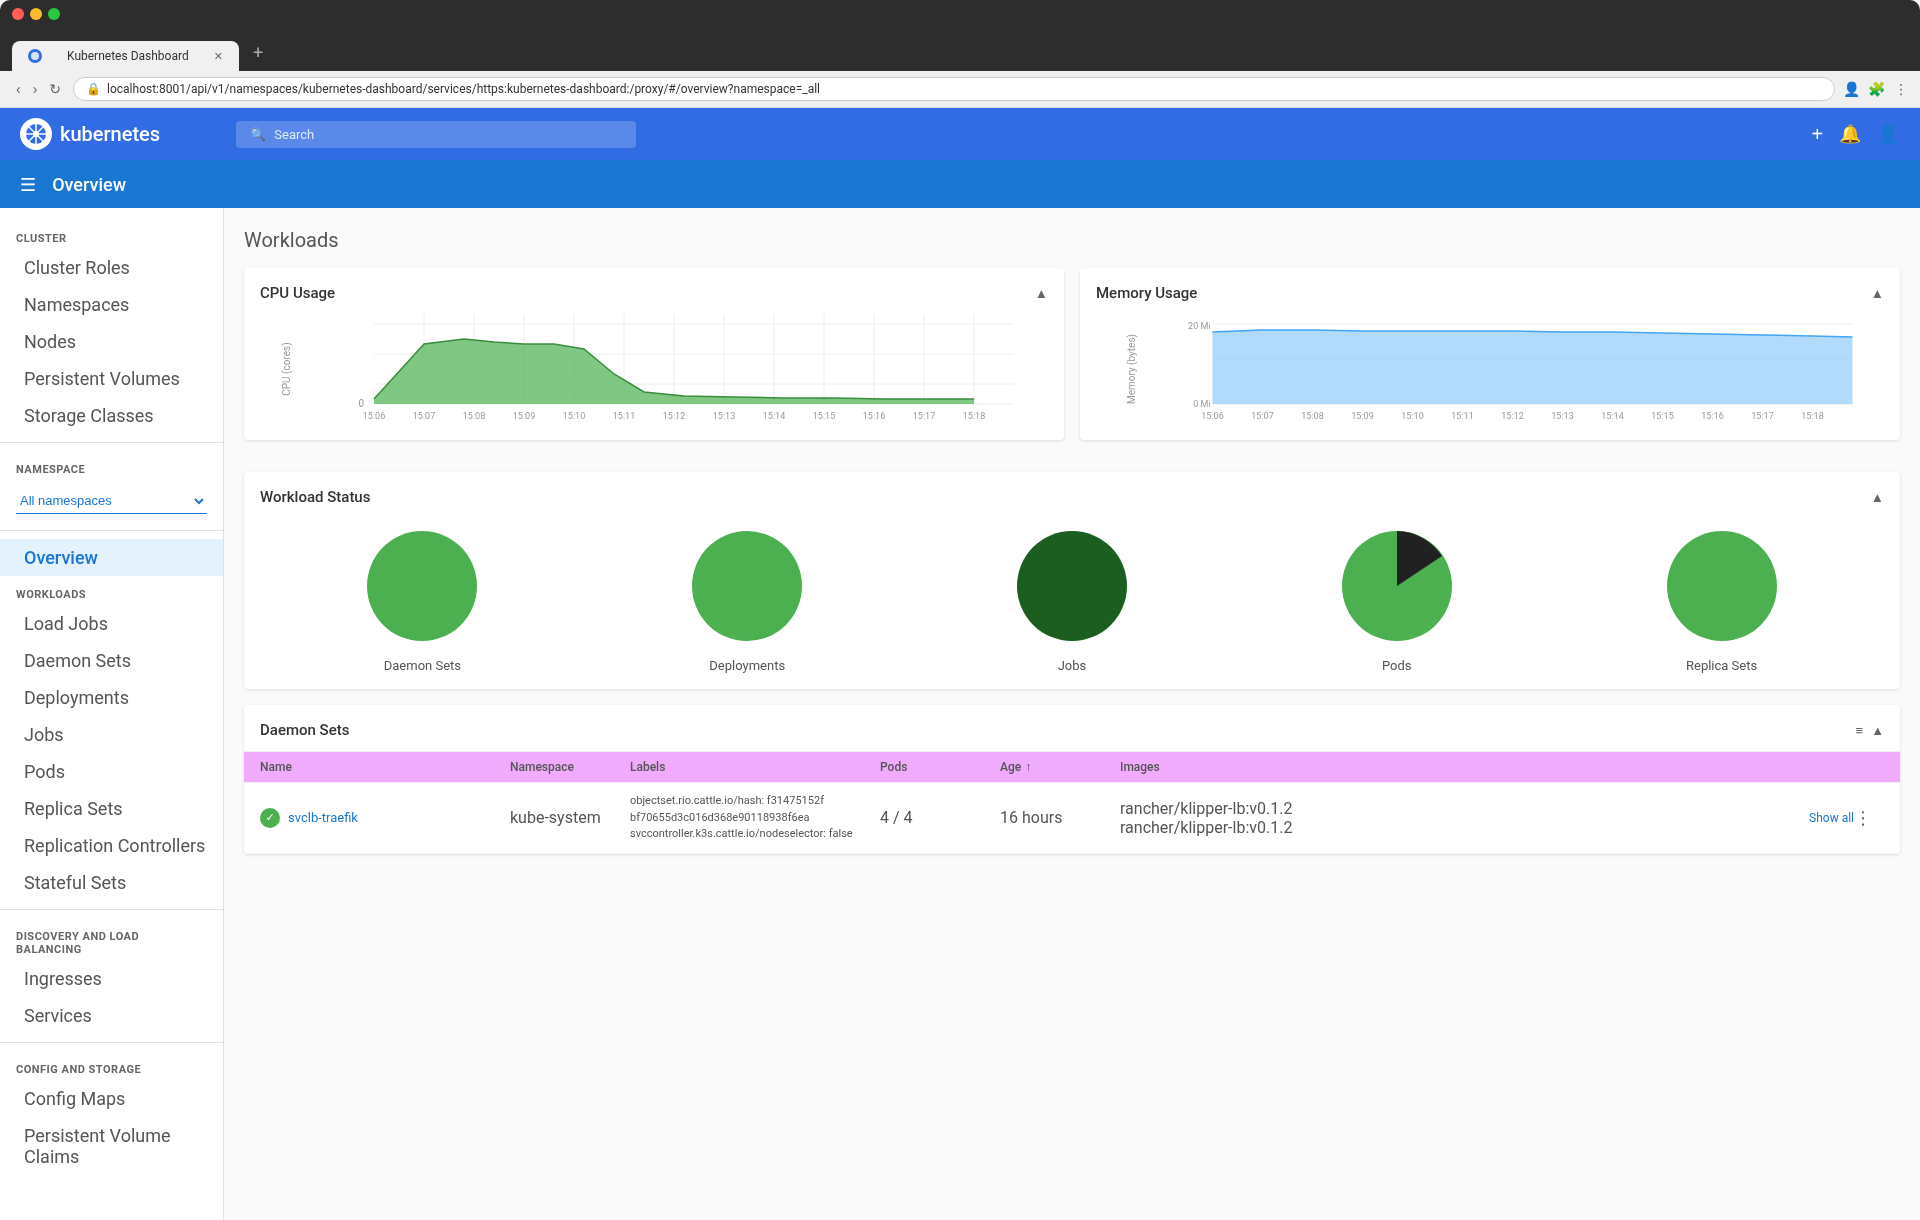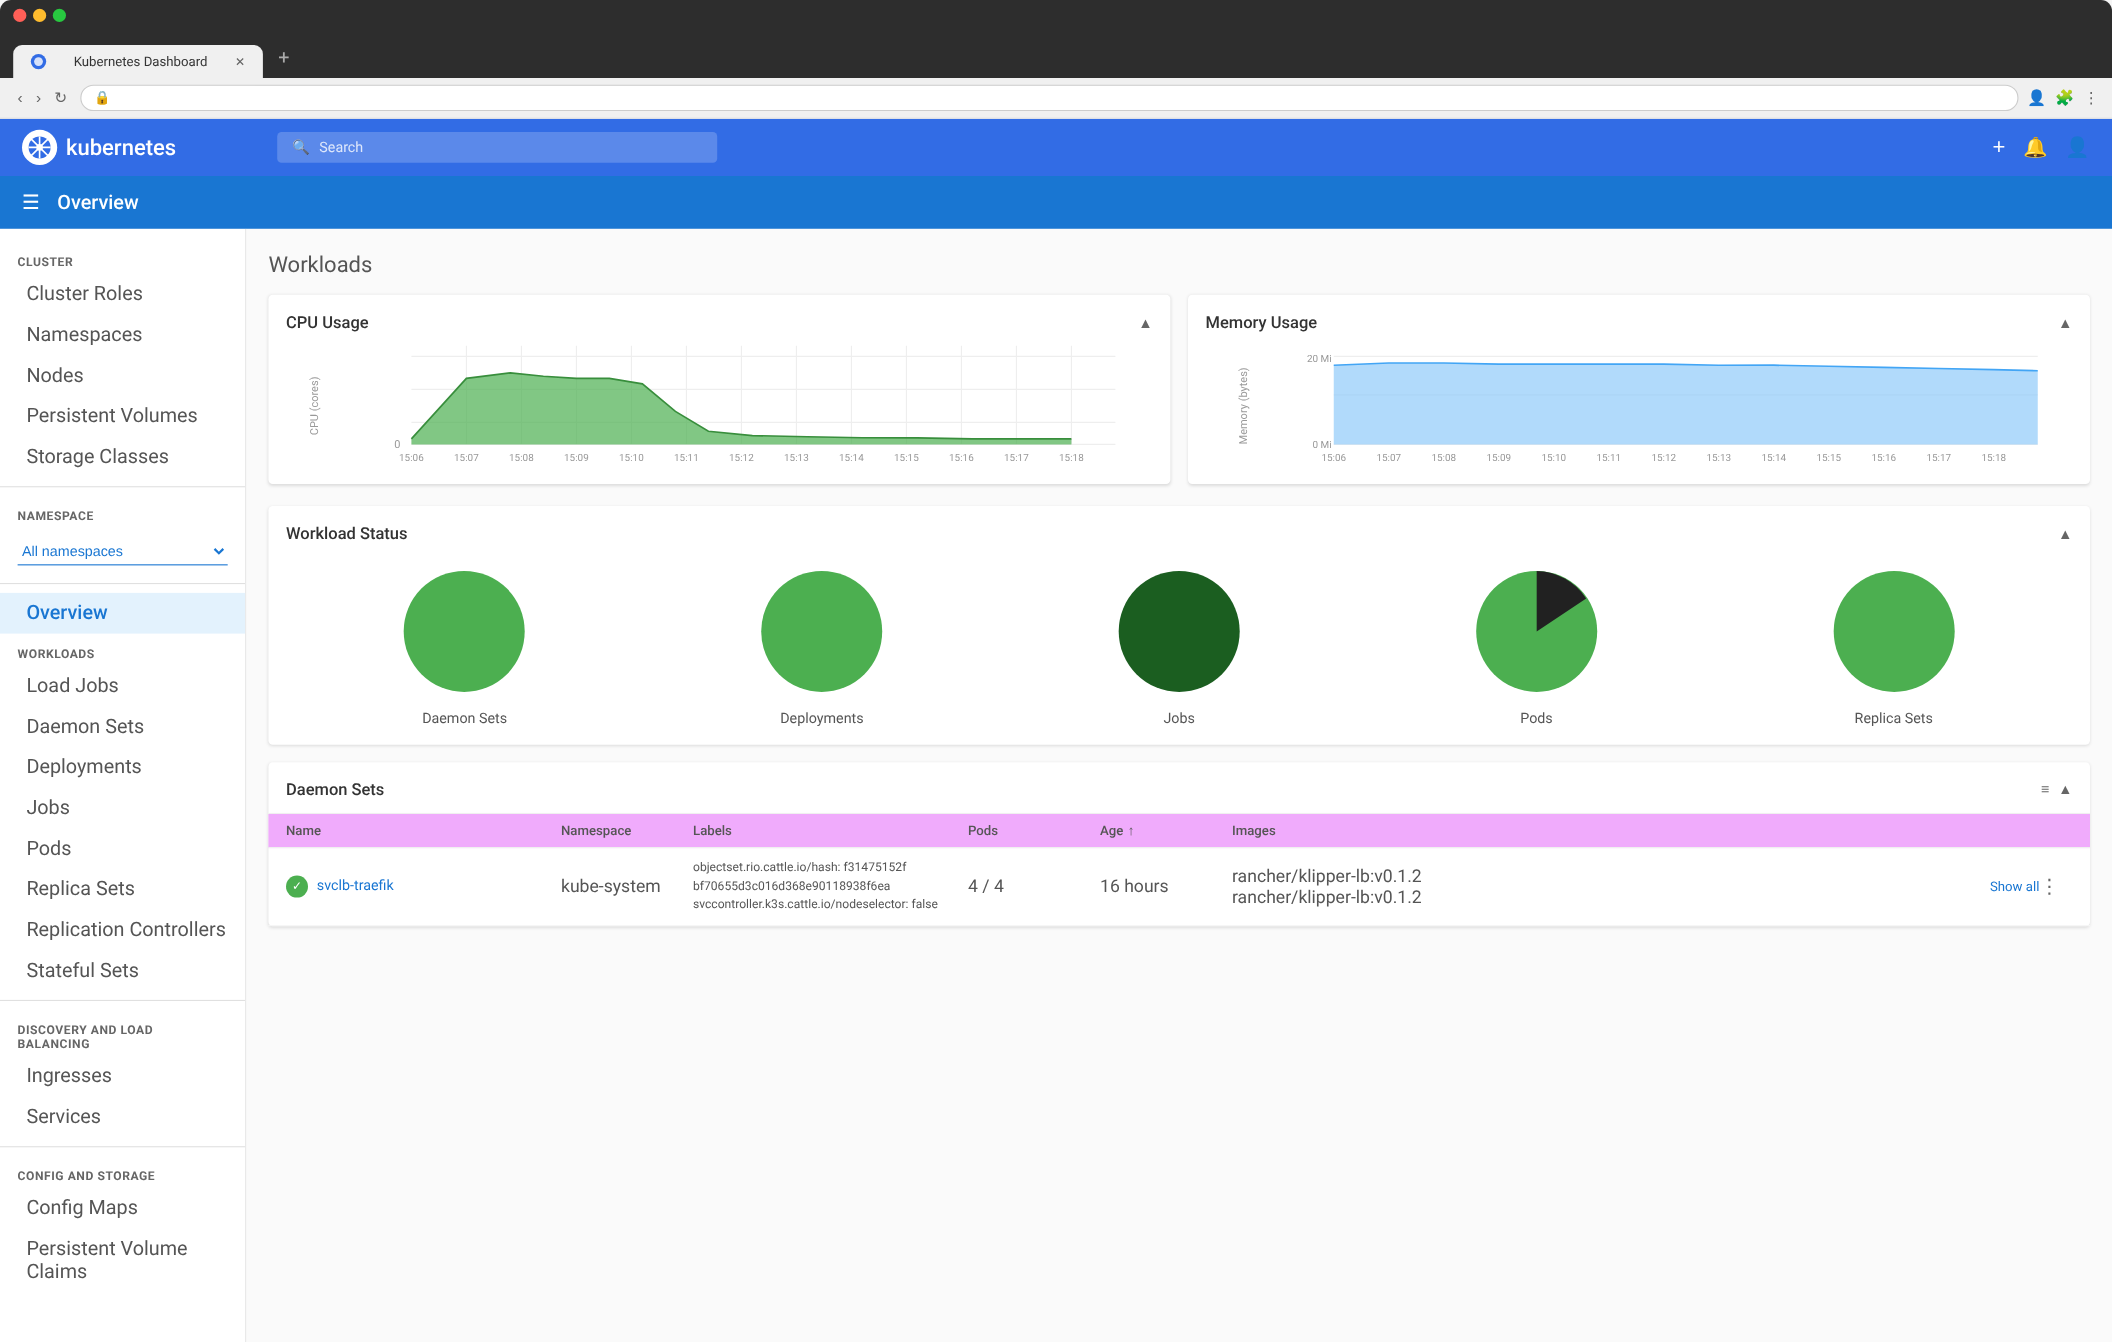--- a/index.html
+++ b/index.html
@@ -20,21 +20,21 @@
 
     .browser-toolbar { background: #f0f0f0; padding: 6px 12px; display: flex; align-items: center; gap: 8px; border-bottom: 1px solid #ddd; }
     .browser-nav { display: flex; gap: 4px; }
     .nav-btn { background: none; border: none; font-size: 14px; color: #666; cursor: pointer; padding: 4px; }
     .address-bar { flex: 1; background: white; border: 1px solid #ccc; border-radius: 16px; padding: 4px 12px; font-size: 12px; color: #333; display: flex; align-items: center; gap: 6px; }
     .browser-actions { display: flex; gap: 8px; align-items: center; }
     .browser-action-btn { background: none; border: none; font-size: 14px; color: #666; cursor: pointer; }
 
     
     .app-wrapper { background: white; height: calc(100vh - 80px); display: flex; flex-direction: column; overflow: hidden; }
-    .app-header { background: #326ce5; padding: 0 20px; height: 52px; display: flex; align-items: center; gap: 32px; }
+    .app-header { background: #326ce5; padding: 0 20px; height: 52px; display: flex; align-items: center; gap: 16px; }
     .header-logo { display: flex; align-items: center; gap: 8px; color: white; font-size: 20px; font-weight: 500; }
     .logo-icon { width: 32px; height: 32px; background: white; border-radius: 50%; display: flex; align-items: center; justify-content: center; }
     .header-search { flex: 1; max-width: 400px; margin-left: 60px; }
     .header-actions { margin-left: auto; display: flex; gap: 16px; align-items: center; color: white; font-size: 18px; }
 
     
     .app-toolbar { background: #1976d2; padding: 0 20px; height: 48px; display: flex; align-items: center; gap: 16px; }
     .toolbar-menu { color: white; font-size: 18px; cursor: pointer; }
     .toolbar-title { color: white; font-size: 18px; font-weight: 500; }
 
@@ -48,21 +48,21 @@
     .sidebar-item.active { background: #e3f2fd; color: #1976d2; font-weight: 500; }
     .namespace-selector { padding: 8px 16px; }
     .namespace-select { width: 100%; border: none; border-bottom: 1px solid #1976d2; background: transparent; font-size: 13px; color: #1976d2; padding: 4px 0; cursor: pointer; outline: none; }
     .section-divider { height: 1px; background: #e0e0e0; margin: 8px 0; }
 
     
     .main-content { flex: 1; overflow-y: auto; padding: 20px; background: #fafafa; }
     .section-title { font-size: 20px; font-weight: 400; color: #555; margin-bottom: 16px; }
 
     
-    .chart-row { display: grid; grid-template-columns: 1fr 1fr; gap: 16px; margin-bottom: 20px; }
+    .chart-row { display: grid; grid-template-columns: 1fr 1fr; gap: 16px; margin-bottom: 32px; }
     .chart-card { background: white; border-radius: 4px; box-shadow: 0 1px 3px rgba(0,0,0,0.12); padding: 16px; position: relative; }
     .chart-header { display: flex; justify-content: space-between; align-items: center; margin-bottom: 12px; }
     .chart-title { font-size: 15px; font-weight: 500; color: #333; }
 
     
     .status-card { background: white; border-radius: 4px; box-shadow: 0 1px 3px rgba(0,0,0,0.12); padding: 16px; margin-bottom: 16px; }
     .status-header { display: flex; justify-content: space-between; align-items: center; margin-bottom: 20px; }
     .status-title { font-size: 15px; font-weight: 500; color: #333; }
     .pie-row { display: flex; gap: 0; }
     .pie-item { flex: 1; display: flex; flex-direction: column; align-items: center; gap: 12px; }
@@ -111,20 +111,21 @@
 </div>
 
 <div class="browser-toolbar">
   <div class="browser-nav">
     <button class="nav-btn">‹</button>
     <button class="nav-btn">›</button>
     <button class="nav-btn">↻</button>
   </div>
   <div class="address-bar">
     <span style="color:#666; font-size:12px;">🔒</span>
+    <span style="font-size:12px;">localhost:8001/api/v1/namespaces/kubernetes-dashboard/services/https:kubernetes-dashboard:/proxy/#/overview?namespace=_all</span>
   </div>
   <div class="browser-actions">
     <button class="browser-action-btn">👤</button>
     <button class="browser-action-btn">🧩</button>
     <button class="browser-action-btn">⋮</button>
   </div>
 </div>
 
 <div class="app-wrapper">
 

